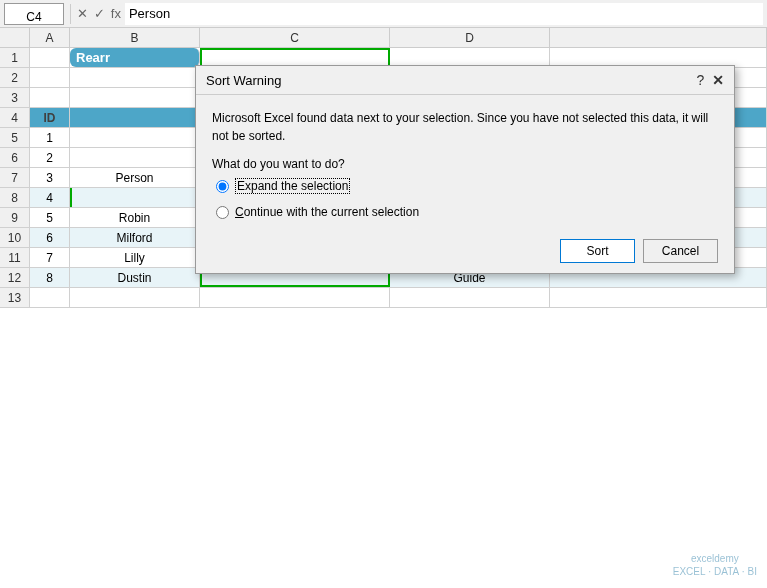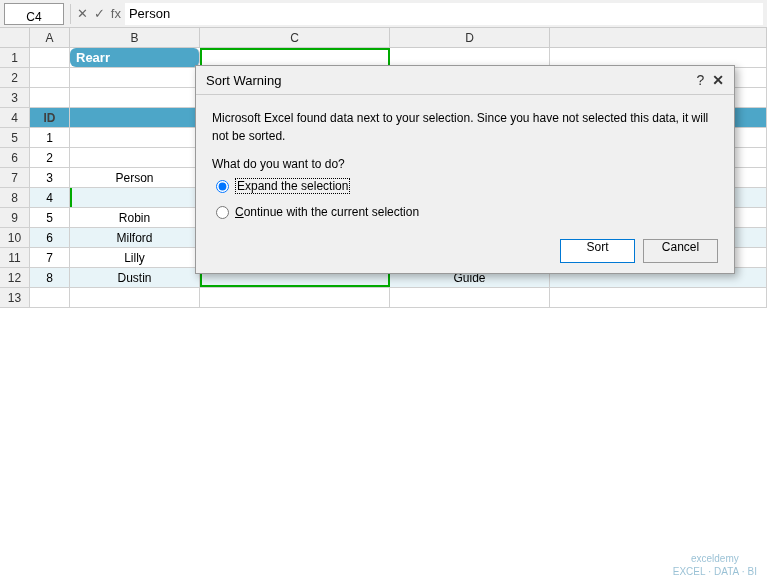--- a/index.html
+++ b/index.html
@@ -231,26 +231,27 @@
     }
     .dialog-buttons {
       display: flex;
       justify-content: flex-end;
       gap: 8px;
       padding-top: 4px;
     }
     .btn {
       min-width: 75px;
       height: 24px;
-      padding: 0 10px;
+      padding: 6px 10px;
       font-size: 12px;
       background: #f0f0f0;
       border: 1px solid #999;
       cursor: pointer;
       display: flex;
+      align-items: center;
       justify-content: center;
     }
     .btn-sort {
       border: 1px solid #0078d4;
       background: #fff;
     }
 
     
     .watermark {
       position: absolute;

